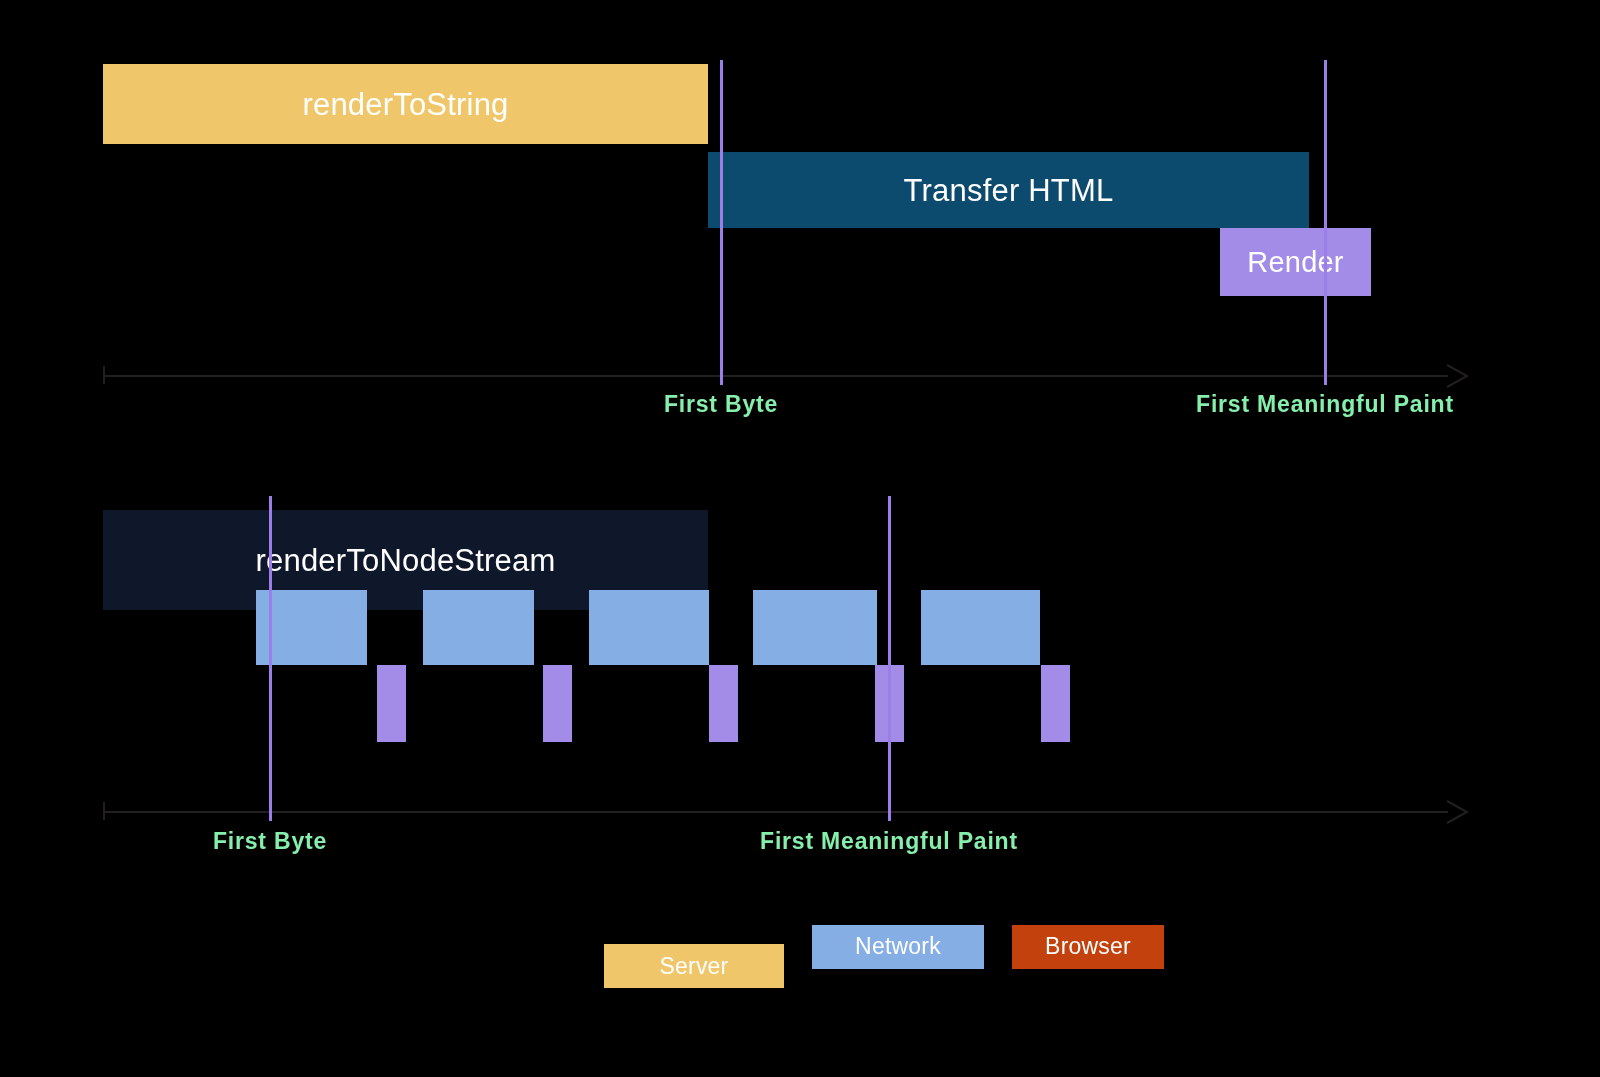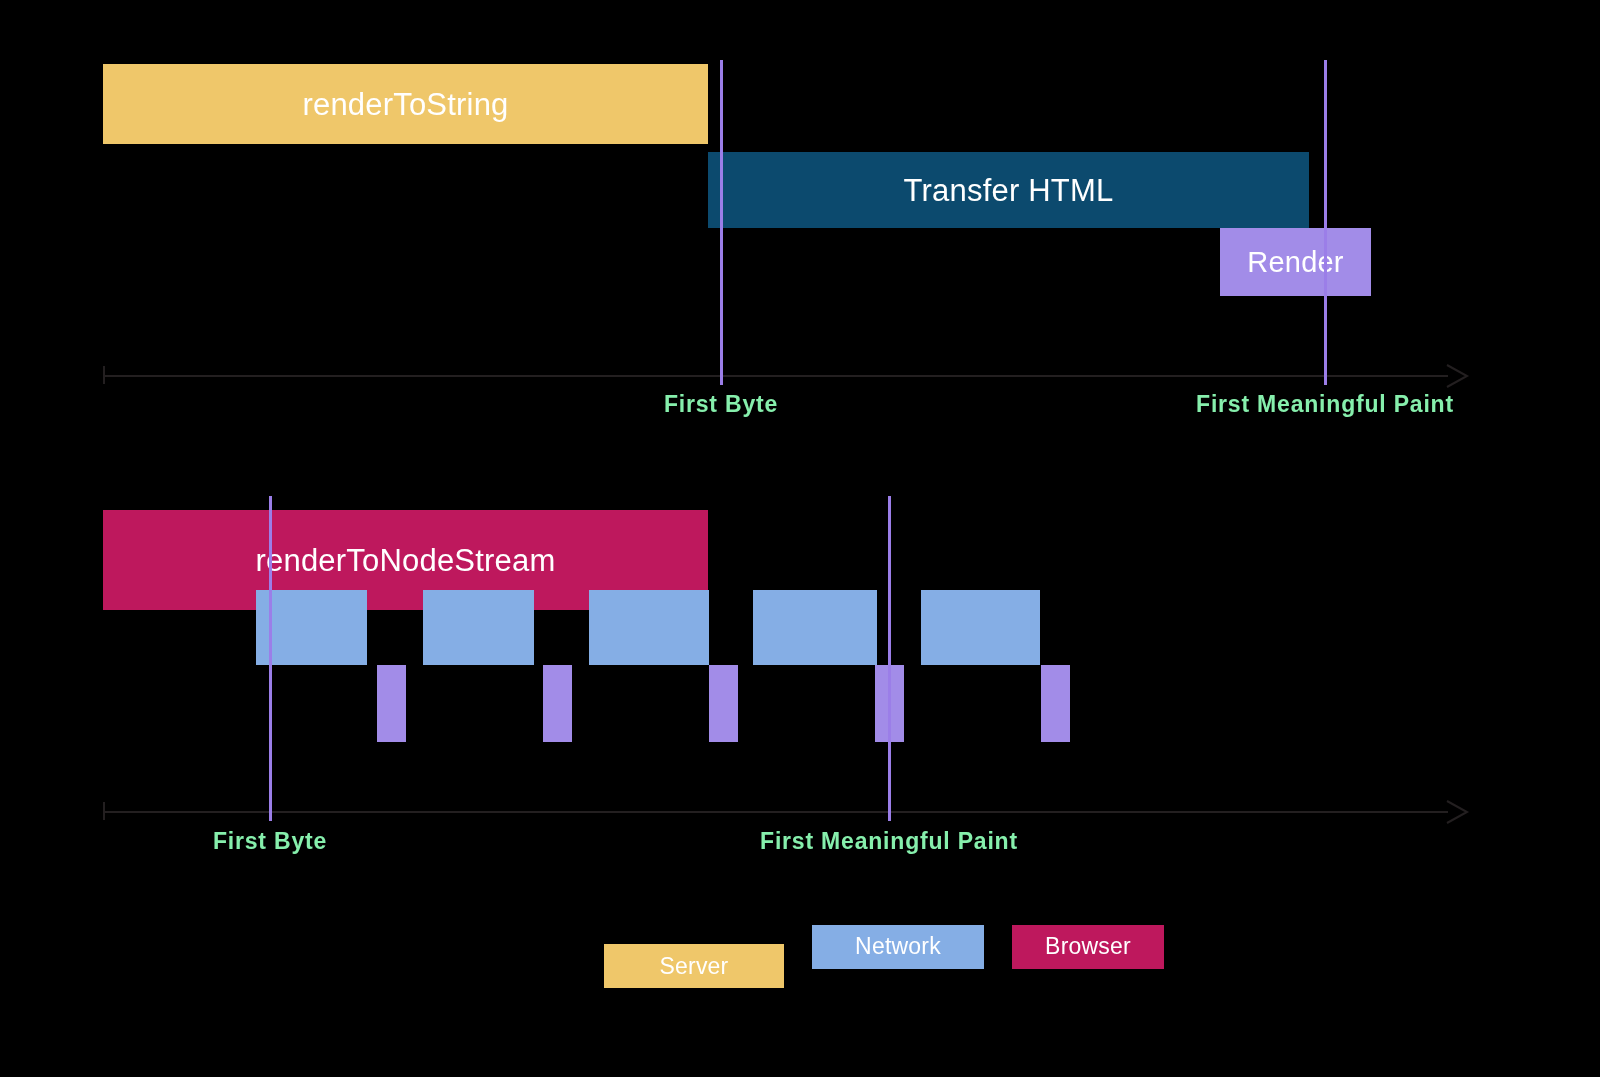--- a/index.html
+++ b/index.html
@@ -111,21 +111,21 @@
       <div class="axis-arrow" style="left: 1446px; top: 364px;"><svg width="24" height="24" viewBox="0 0 24 24">
           <path d="M1 1 L21 12 L1 23" fill="none" stroke="#231f20" stroke-width="2"></path>
         </svg></div>
       <div class="marker-line" style="left: 720px; top: 60px; height: 325px; background: rgb(155, 126, 232);"></div>
       <div class="marker-label center" style="left: 721px; top: 393px;">First Byte</div>
       <div class="marker-line" style="left: 1324px; top: 60px; height: 325px; background: rgb(155, 126, 232);"></div>
       <div class="marker-label center" style="left: 1325px; top: 393px;">First Meaningful Paint</div>
     </div>
 
   <div id="timeline-2">
-      <div class="bar" style="left: 103px; top: 510px; width: 605px; height: 100px; background: #be185d;">
+      <div class="bar" style="left: 103px; top: 510px; width: 605px; height: 100px; background: #0f172a;">
         <span class="bar-label">renderToNodeStream</span>
       </div>
       <div class="bar" style="left: 256px; top: 590px; width: 111px; height: 75px; background: rgb(133, 174, 229);"></div>
       <div class="bar" style="left: 423px; top: 590px; width: 111px; height: 75px; background: rgb(133, 174, 229);"></div>
       <div class="bar" style="left: 589px; top: 590px; width: 120px; height: 75px; background: rgb(133, 174, 229);"></div>
       <div class="bar" style="left: 753px; top: 590px; width: 124px; height: 75px; background: rgb(133, 174, 229);"></div>
       <div class="bar" style="left: 921px; top: 590px; width: 119px; height: 75px; background: rgb(133, 174, 229);"></div>
       <div class="bar" style="left: 377px; top: 665px; width: 29px; height: 77px; background: rgb(162, 140, 232);"></div>
       <div class="bar" style="left: 543px; top: 665px; width: 29px; height: 77px; background: rgb(162, 140, 232);"></div>
       <div class="bar" style="left: 709px; top: 665px; width: 29px; height: 77px; background: rgb(162, 140, 232);"></div>
@@ -144,18 +144,18 @@
 
   <div class="legend" id="legend-root" style="left: 604px; top: 905px;">
       <div class="legend-item" style="width: 180px; background: rgb(239, 199, 106); margin-top: 39px;">
         <span>Server</span>
       </div>
       <div class="legend-gap"></div>
       <div class="legend-item" style="width: 172px; background: rgb(133, 174, 229);">
         <span>Network</span>
       </div>
       <div class="legend-gap"></div>
-      <div class="legend-item" style="width: 152px; background: #be185d;">
+      <div class="legend-item" style="width: 152px; background: #c2410c;">
         <span>Browser</span>
       </div>
     </div>
 
 </div>
 
 </body></html>

